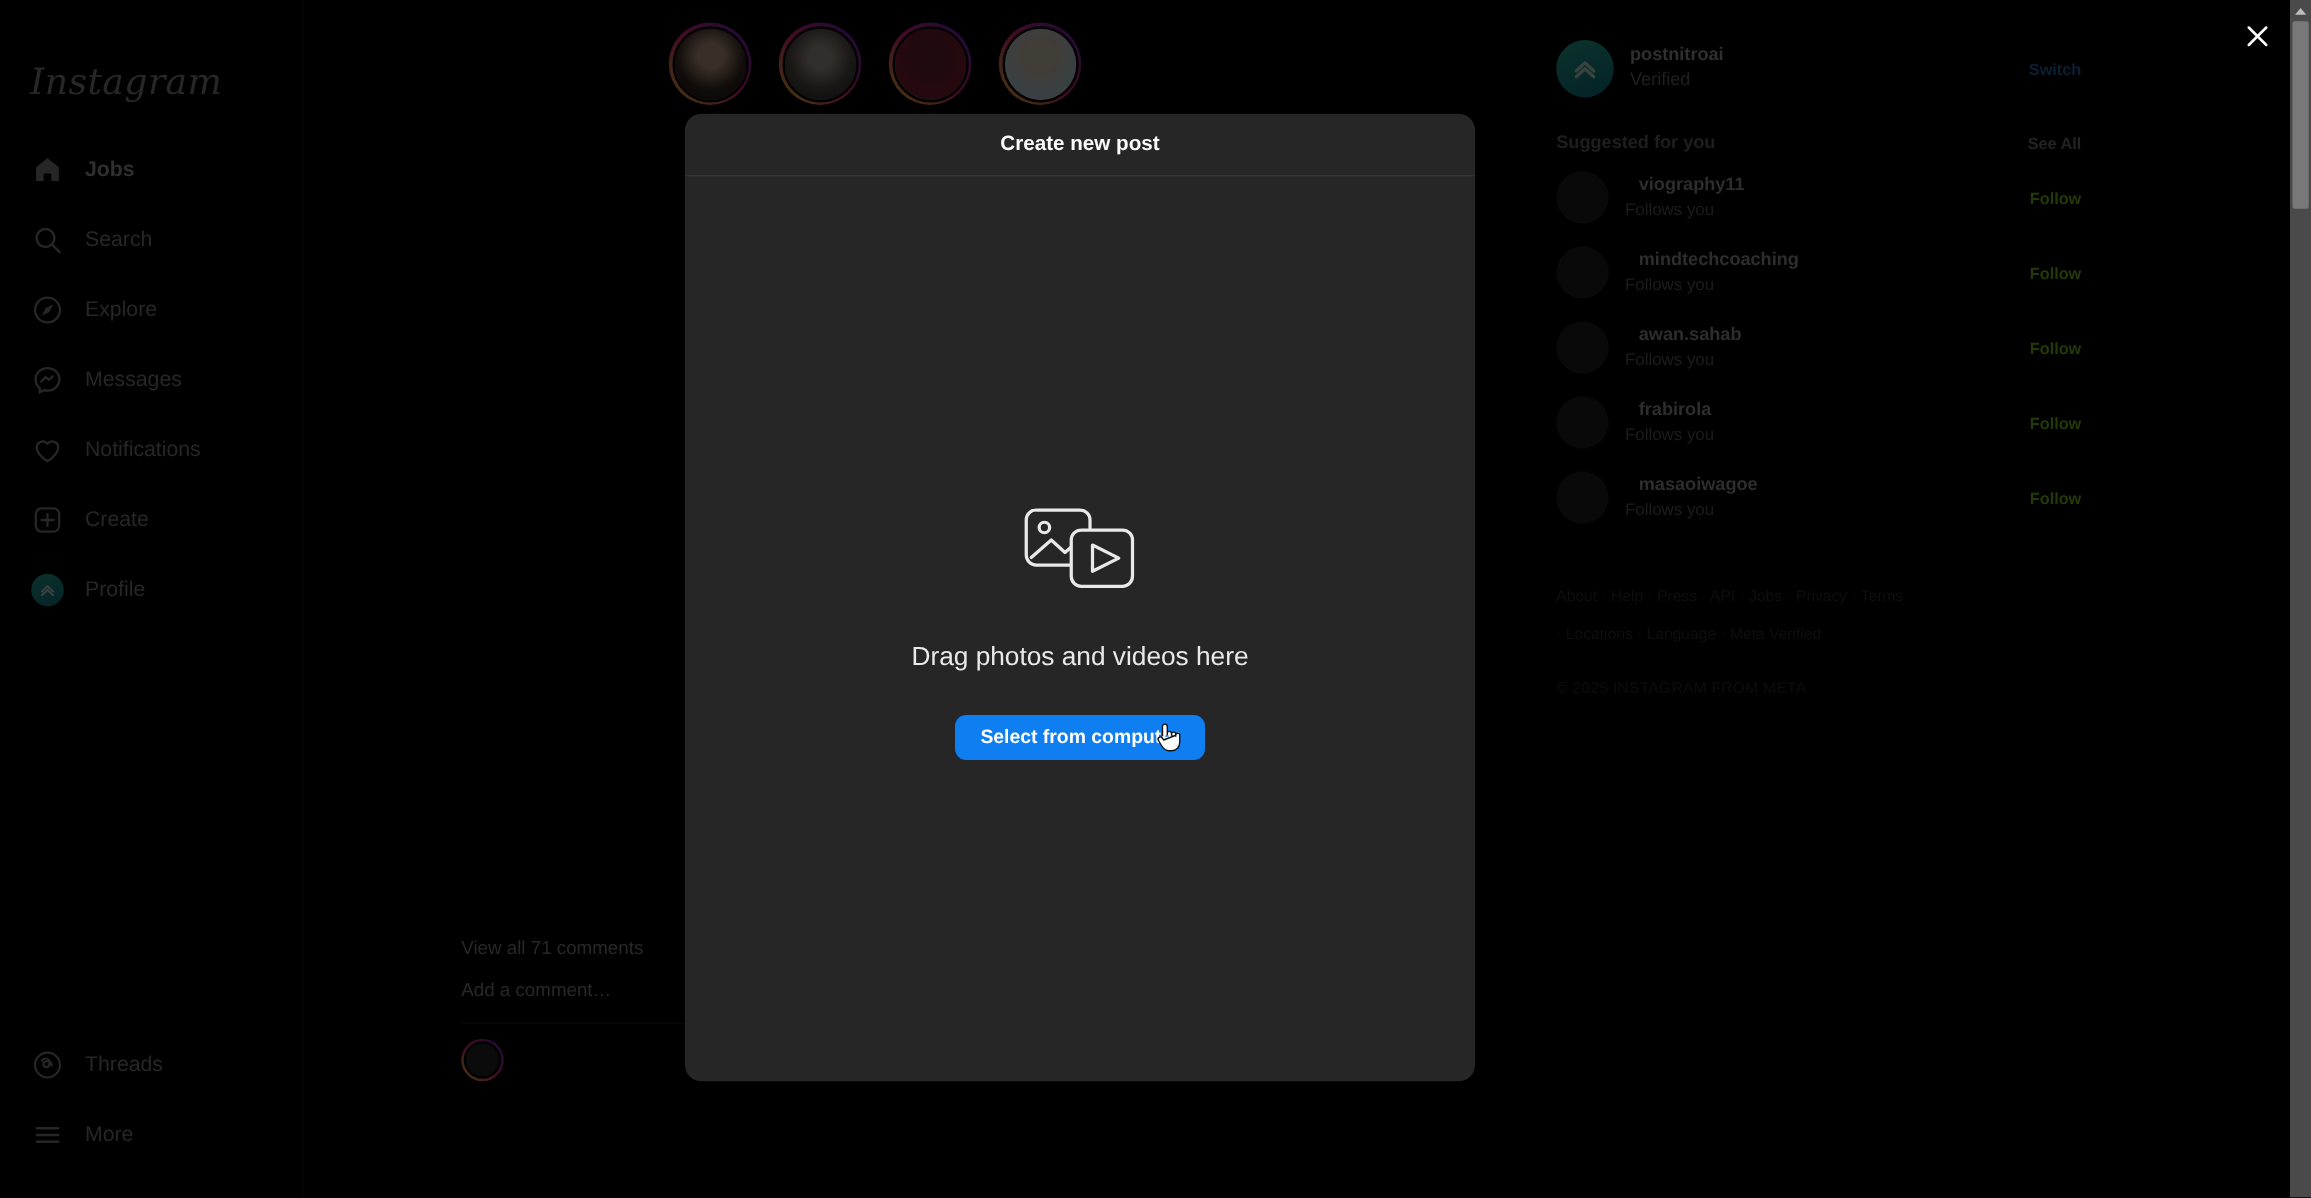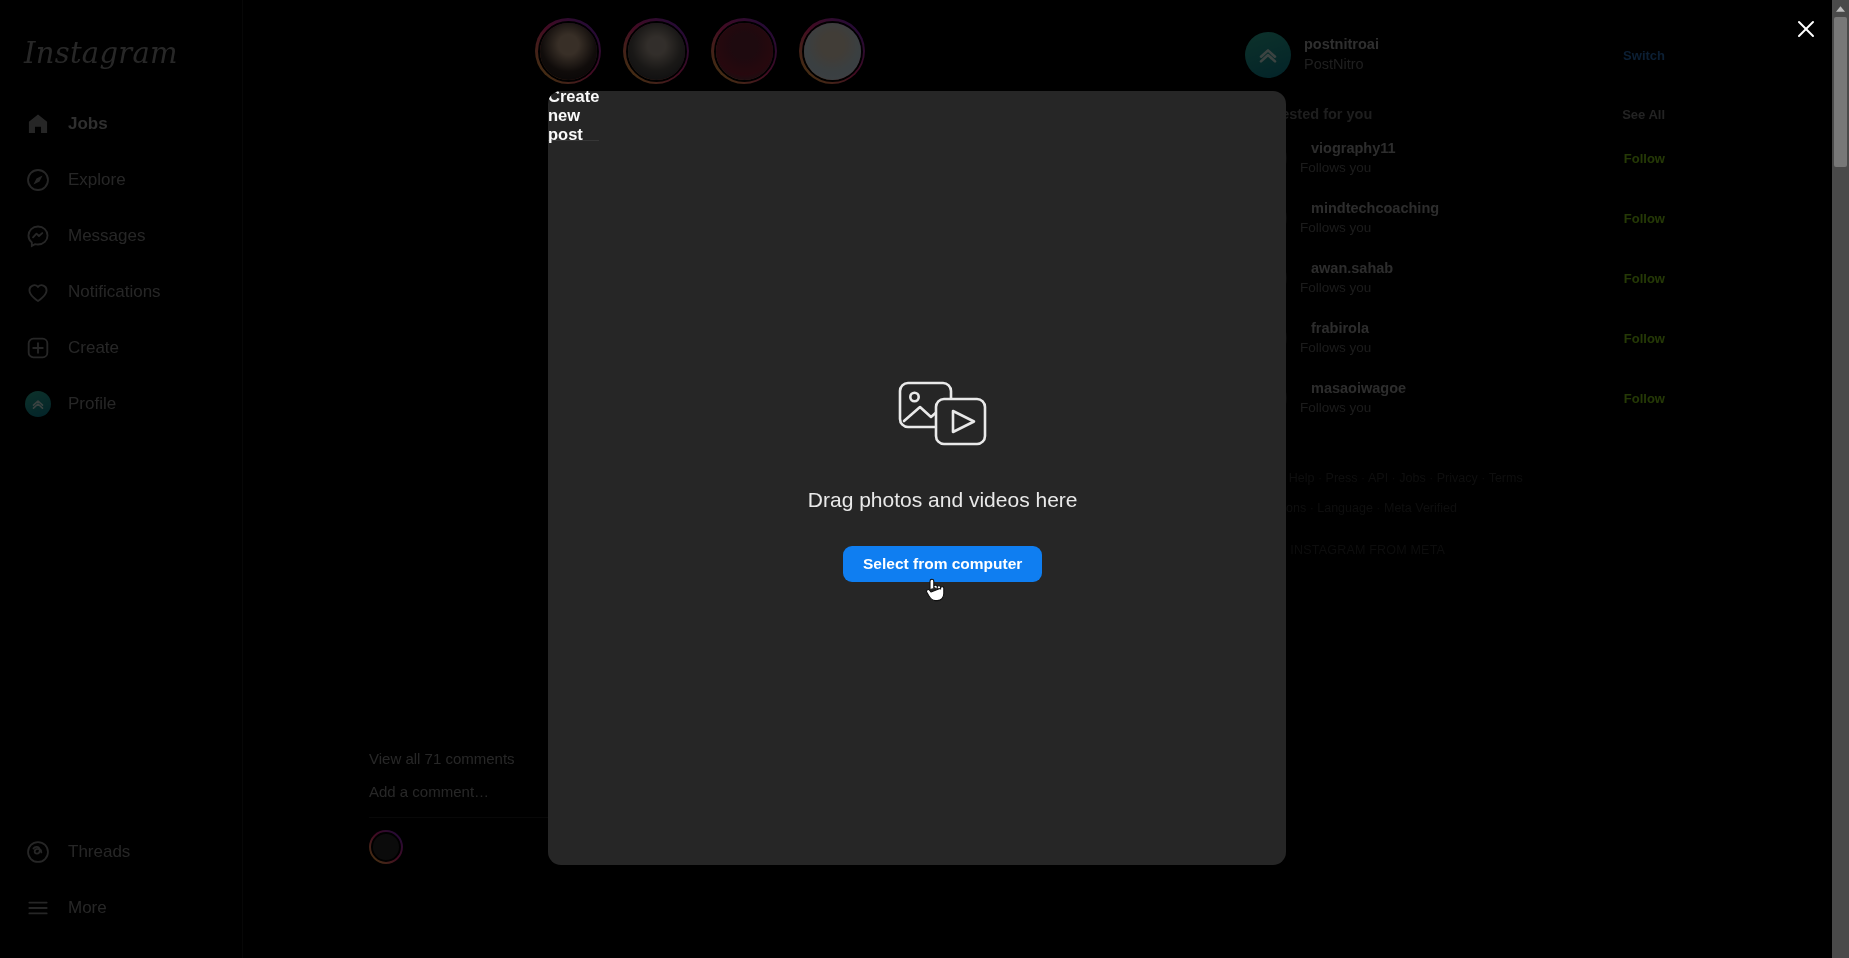--- a/index.html
+++ b/index.html
@@ -13,21 +13,21 @@
 
   
   .sidebar {
     position: absolute; left: 0; top: 0; width: 243px; height: 958px;
     background: #000; border-right: 1px solid #1a1a1a;
     padding: 0 14px;
   }
   .brand {
     font-family: "DejaVu Serif", serif;
     font-style: italic; font-size: 29px; color: #8e8e8e;
-    padding: 36px 10px 0 10px; letter-spacing: .3px;
+    padding: 48px 10px 0 10px; letter-spacing: .3px;
   }
   .nav { margin-top: 26px; }
   .nav-item {
     display: flex; align-items: center; gap: 17px;
     height: 56px; padding: 0 10px; border-radius: 9px;
     color: #8a8a8a; font-size: 17px; cursor: pointer;
   }
   .nav-item .ic { width: 27px; height: 27px; display:flex; align-items:center; justify-content:center; flex:0 0 27px;}
   .nav-item svg { width: 26px; height: 26px; display:block; }
   .nav-item.active { color: #a8a8a8; font-weight: bold; }
@@ -102,23 +102,23 @@
   .sugg-follow { color:#84cc16; font-size:13px; font-weight:bold; cursor:pointer; }
   .footer { margin-top: 34px; max-width: 280px; line-height: 1.85; }
   .footer a { color:#333333; font-size: 12.5px; text-decoration:none; }
   .footer .dot { color:#2b2b2b; font-size: 12.5px; }
   .copyright { margin-top: 18px; color:#2f2f2f; font-size: 12.5px; letter-spacing:.2px; }
 
   
   .overlay { position:absolute; inset:0; background: rgba(0,0,0,0.72); }
   .modal {
     position:absolute; left: 548px; top: 91px;
-    width: 738px; height: 774px;
+    width: 632px; height: 774px;
     background:#262626; border-radius: 13px; overflow:hidden;
-    display:flex; flex-direction:row;
+    display:flex; flex-direction:column;
   }
   .modal-head {
     height: 50px; flex:0 0 50px; display:flex; align-items:center; justify-content:center;
     border-bottom: 1px solid #363636; font-size: 16.5px; font-weight: bold; color:#fafafa;
   }
   .modal-body {
     flex:1; display:flex; flex-direction:column; align-items:center; justify-content:center;
     gap: 4px;
   }
   .drop-icon { margin-bottom: 26px; }
@@ -153,20 +153,29 @@
 
       <div class="nav-item active">
         <span class="ic">
           <svg viewBox="0 0 24 24" fill="#8a8a8a">
               <path d="M12 3.2 3.6 10v10.2h5.6v-5.6h5.6v5.6h5.6V10z"></path>
             </svg>
         </span>
         <span>Jobs</span>
       </div>
 
+      <div class="nav-item">
+        <span class="ic">
+          <svg viewBox="0 0 24 24" fill="none" stroke="#8a8a8a" stroke-width="1.8">
+              <circle cx="10.5" cy="10.5" r="6.6"></circle>
+              <line x1="15.4" y1="15.4" x2="21" y2="21" stroke-linecap="round"></line>
+            </svg>
+        </span>
+        <span>Search</span>
+      </div>
 
       <div class="nav-item">
         <span class="ic">
           <svg viewBox="0 0 24 24" fill="none" stroke="#8a8a8a" stroke-width="1.7">
               <circle cx="12" cy="12" r="9.2"></circle>
               <polygon points="16.2,7.8 10.6,10.6 7.8,16.2 13.4,13.4" fill="#8a8a8a" stroke="none"></polygon>
             </svg>
         </span>
         <span>Explore</span>
       </div>
@@ -298,21 +307,21 @@
   <div class="rightcol">
     <div class="acct-row">
       <div class="acct-av">
         <svg viewBox="0 0 24 24" fill="none" stroke="#d4f0ea" stroke-width="2.2" style="width:28px;height:28px;">
           <polyline points="6,13.5 12,8 18,13.5" stroke-linecap="round" stroke-linejoin="round"></polyline>
           <polyline points="6,17.5 12,12 18,17.5" stroke-linecap="round" stroke-linejoin="round"></polyline>
         </svg>
       </div>
       <div class="acct-txt">
         <div class="acct-user">postnitroai</div>
-        <div class="acct-name">PostNitro</div>
+        <div class="acct-name">Verified</div>
       </div>
       <div class="link-blue">Switch</div>
     </div>
 
     <div class="sugg-head">
       <div class="sugg-title">Suggested for you</div>
       <div class="sugg-all">See All</div>
     </div>
 
     <div>

